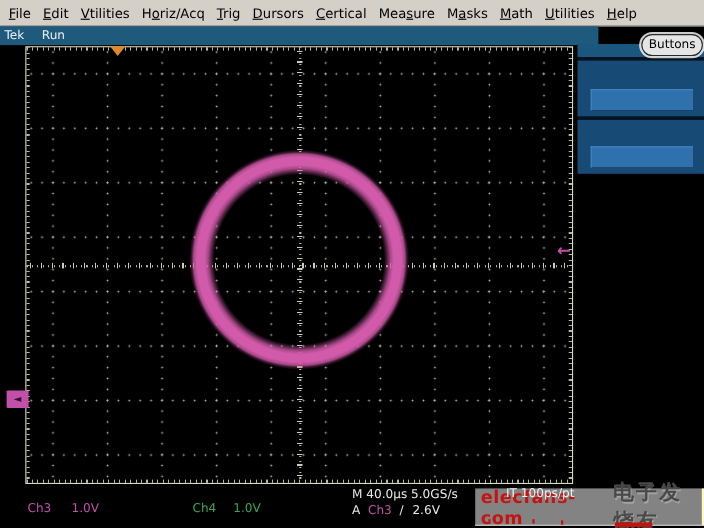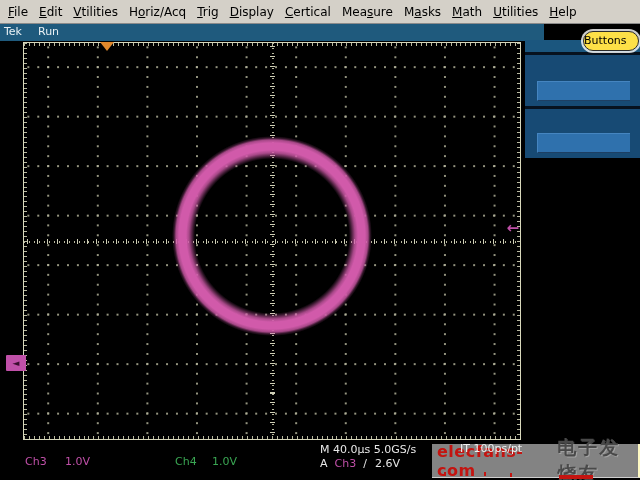--- a/index.html
+++ b/index.html
@@ -91,36 +91,36 @@
   .sb-strip{position:absolute;left:0;top:0;width:100%;height:12px;background:#1b567e;}
   .sb-sep1{position:absolute;left:0;top:12px;width:100%;height:3px;background:#07121f;}
   .sb-panel1{position:absolute;left:0;top:15px;width:100%;height:51px;background:#174a74;}
   .sb-sep2{position:absolute;left:0;top:66px;width:100%;height:3px;background:#07121f;}
   .sb-panel2{position:absolute;left:0;top:69px;width:100%;height:49px;background:#174a74;}
   .panel-btn{position:absolute;left:12px;width:93px;height:20px;background:#2f71ad;
     border-top:1px solid #4585c0;border-left:1px solid #4585c0;border-bottom:1px solid #1d3f63;
     box-sizing:border-box;}
   .pb1{top:26px;} .pb2{top:24px;}
 
-  .buttons-pill{position:absolute;left:583px;top:31px;width:56px;height:20px;background:#fde047;
-    border:1px solid #2a2a2a;border-radius:10px;font-size:11px;color:#000;text-align:left;
+  .buttons-pill{position:absolute;left:583px;top:31px;width:56px;height:20px;background:#e5e5e5;
+    border:1px solid #2a2a2a;border-radius:10px;font-size:11px;color:#000;text-align:center;
     line-height:18px;z-index:10;box-shadow:0 0 0 2px rgba(255,255,255,.8);box-sizing:border-box;}
 </style>
 </head>
 <body>
 
 <div class="root">
 
   <div class="menubar">
     <div class="menu-item"><span></span><span class="mn">F</span><span>ile</span></div>
     <div class="menu-item"><span></span><span class="mn">E</span><span>dit</span></div>
     <div class="menu-item"><span></span><span class="mn">V</span><span>tilities</span></div>
     <div class="menu-item"><span>H</span><span class="mn">o</span><span>riz/Acq</span></div>
     <div class="menu-item"><span></span><span class="mn">T</span><span>rig</span></div>
-    <div class="menu-item"><span></span><span class="mn">D</span><span>isplay</span></div>
+    <div class="menu-item"><span></span><span class="mn">D</span><span>ursors</span></div>
     <div class="menu-item"><span></span><span class="mn">C</span><span>ertical</span></div>
     <div class="menu-item"><span>Mea</span><span class="mn">s</span><span>ure</span></div>
     <div class="menu-item"><span>M</span><span class="mn">a</span><span>sks</span></div>
     <div class="menu-item"><span></span><span class="mn">M</span><span>ath</span></div>
     <div class="menu-item"><span></span><span class="mn">U</span><span>tilities</span></div>
     <div class="menu-item"><span></span><span class="mn">H</span><span>elp</span></div>
   </div>
 
   <div class="statusbar">
     <span class="sb-tek">Tek</span>

